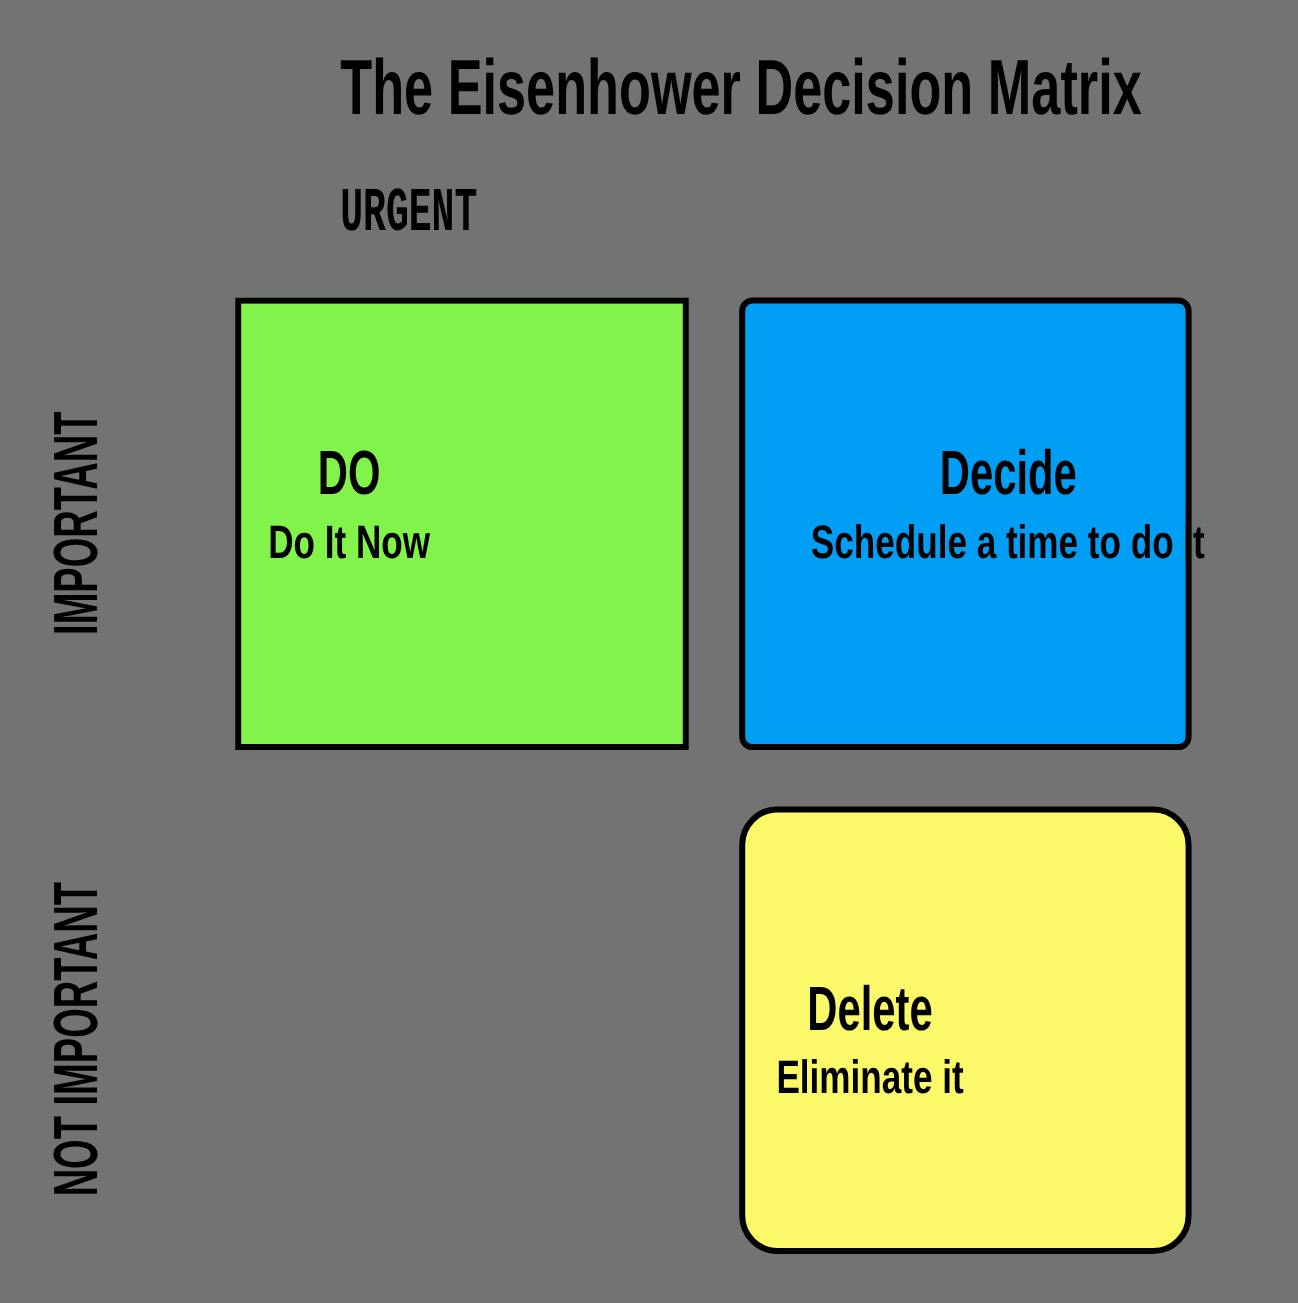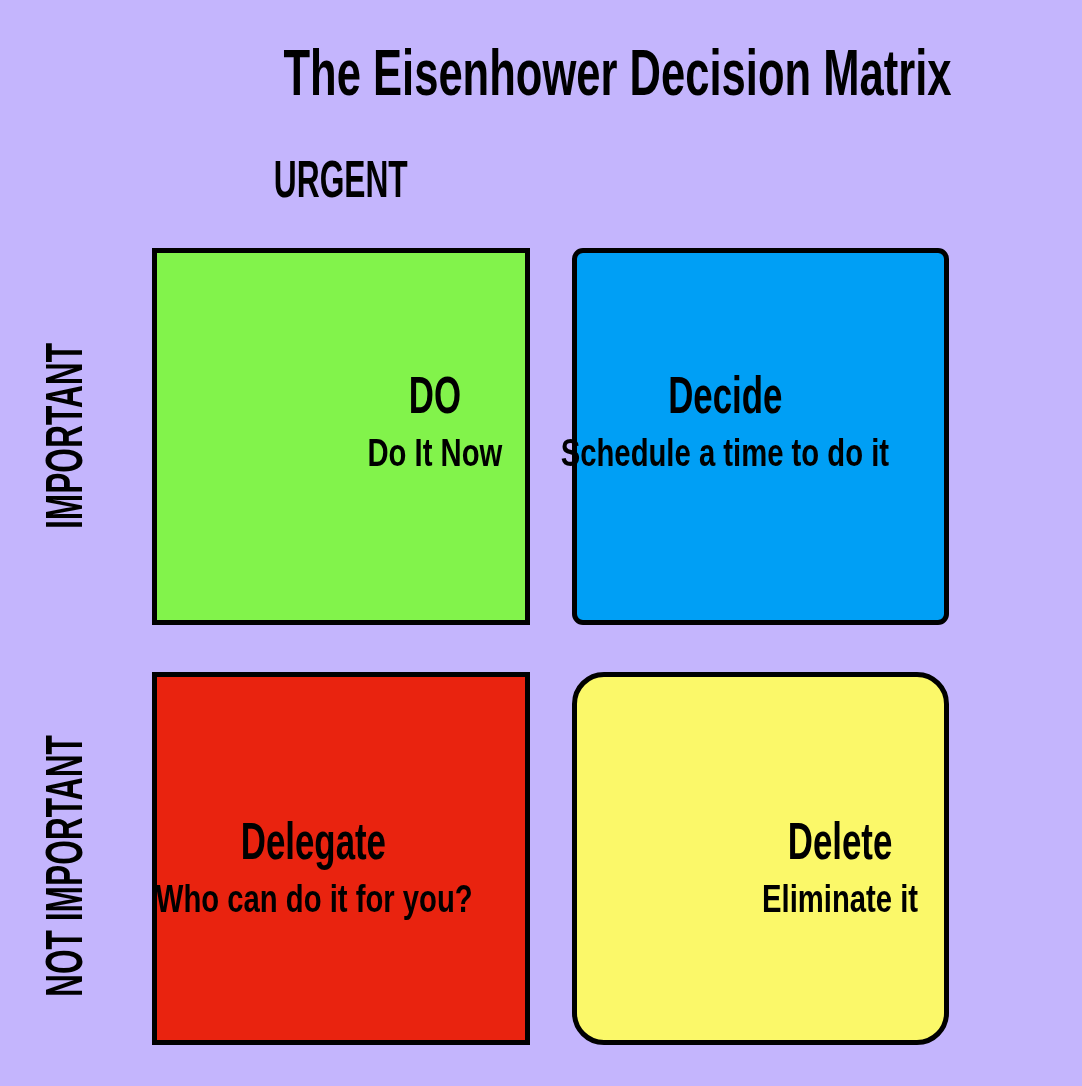--- a/index.html
+++ b/index.html
@@ -1,20 +1,20 @@
 <!DOCTYPE html>
 <html><head>
 <meta charset="utf-8">
 <style>
   html, body { margin: 0; padding: 0; background: #ffffff; }
   .canvas {
     position: relative;
     width: 1082px;
     height: 1086px;
-    background: #c4b5fd;
+    background: #737373;
     overflow: hidden;
     font-family: "Liberation Sans", "DejaVu Sans", sans-serif;
     font-weight: 700;
     color: #000000;
   }
 
   
   .title {
     position: absolute;
     left: 152px; top: 40px; width: 797px;
@@ -29,20 +29,21 @@
 
   
   .col-header {
     position: absolute;
     top: 153px;
     margin: 0;
     text-align: center;
     font-size: 52px;
     line-height: 1;
     white-space: nowrap;
+    font-family: Liberation Mono, monospace;
   }
   .col-header span {
     display: inline-block;
     transform: scaleX(0.61);
     transform-origin: 50% 50%;
   }
   .col-header.c0 { left: 152px; width: 378px; }
   .col-header.c1 { left: 572px; width: 377px; }
 
   
@@ -63,22 +64,23 @@
     transform: translate(-50%, -50%) rotate(-90deg) scaleX(0.61);
   }
 
   
   .quad {
     position: absolute;
     box-sizing: border-box;
     border: 5px solid #000000;
     display: flex;
     flex-direction: column;
-    align-items: flex-end;
+    align-items: flex-start;
     justify-content: center;
+    margin-left: 44px;
   }
   .quad.q0 { left: 152px; top: 248px; width: 378px; height: 377px; }
   .quad.q1 { left: 572px; top: 248px; width: 377px; height: 377px; }
   .quad.q2 { left: 152px; top: 672px; width: 378px; height: 373px; }
   .quad.q3 { left: 572px; top: 672px; width: 377px; height: 373px; border-radius: 32px; }
 
   .quad-content {
     position: relative;
     display: flex;
     flex-direction: column;
@@ -129,26 +131,20 @@
     </div>
   </div>
 
   <div class="quad q1" style="background-color: rgb(0, 159, 245); border-radius: 11px;">
     <div class="quad-content">
       <h2 class="q-heading">Decide</h2>
       <p class="q-sub">Schedule a time to do it</p>
     </div>
   </div>
 
-  <div class="quad q2" style="background-color: rgb(233, 35, 15);">
-    <div class="quad-content">
-      <h2 class="q-heading">Delegate</h2>
-      <p class="q-sub">Who can do it for you?</p>
-    </div>
-  </div>
 
   <div class="quad q3" style="background-color: rgb(251, 248, 105);">
     <div class="quad-content">
       <h2 class="q-heading">Delete</h2>
       <p class="q-sub">Eliminate it</p>
     </div>
   </div>
 
 </div>
 

